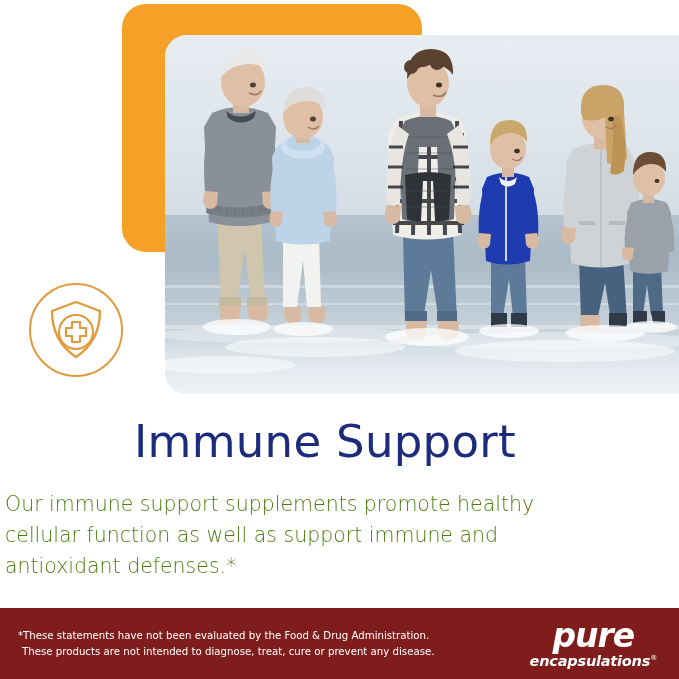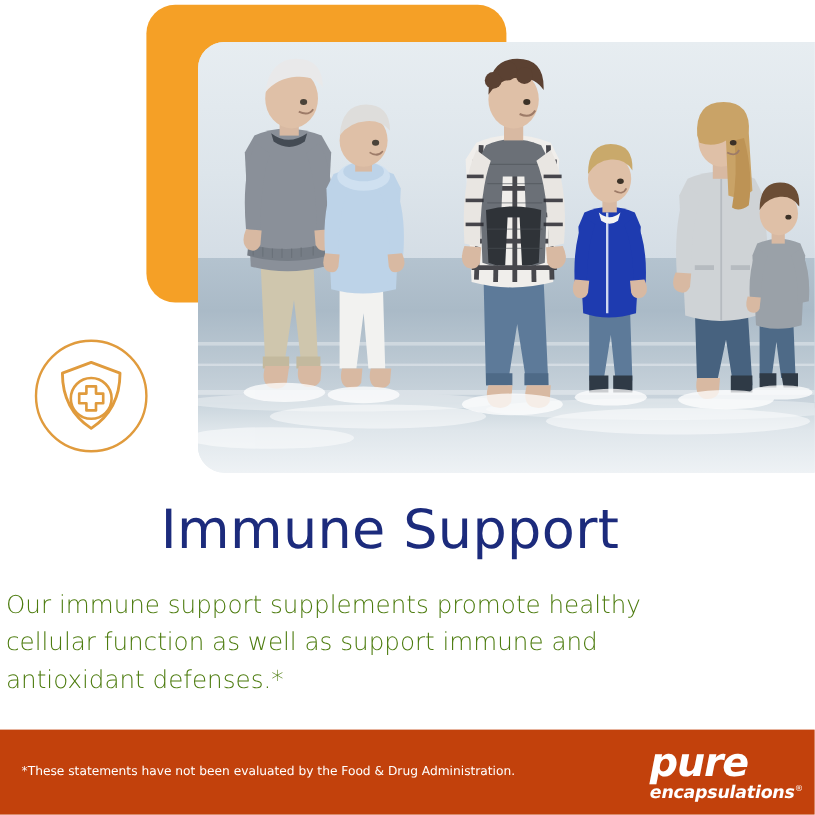--- a/index.html
+++ b/index.html
@@ -94,38 +94,38 @@
     max-width: 600px;
   }
 
   
   .footer {
     position: absolute;
     left: 0;
     bottom: 0;
     width: 679px;
     height: 71px;
-    background: #c2410c;
+    background: #7f1d1d;
     display: flex;
     align-items: center;
     justify-content: space-between;
   }
   .disclaimer {
     padding-left: 18px;
     color: #ffffff;
     font-size: 10.2px;
     line-height: 16px;
     font-family: "DejaVu Sans", sans-serif;
     font-weight: 400;
   }
   .disclaimer div + div { padding-left: 4px; }
 
   .logo {
-    padding-right: 10px;
-    text-align: left;
+    padding-right: 22px;
+    text-align: center;
     color: #ffffff;
     line-height: 1;
   }
   .logo-word {
     font-family: "DejaVu Sans", sans-serif;
     font-style: italic;
     font-weight: bold;
     font-size: 33px;
     letter-spacing: -1px;
     display: block;
@@ -409,18 +409,19 @@
 </div>
 
 <div class="content">
   <h1 class="page-title">Immune Support</h1>
   <p class="page-desc">Our immune support supplements promote healthy cellular function as well as support immune and antioxidant defenses.*</p>
 </div>
 
 <div class="footer">
   <div class="disclaimer">
     <div>*These statements have not been evaluated by the Food &amp; Drug Administration.</div>
+    <div>These products are not intended to diagnose, treat, cure or prevent any disease.</div>
   </div>
   <div class="logo">
     <span class="logo-word">pure</span>
     <span class="logo-sub"><span>encapsulations</span><span class="logo-reg">®</span></span>
   </div>
 </div>
 
 </body></html>

